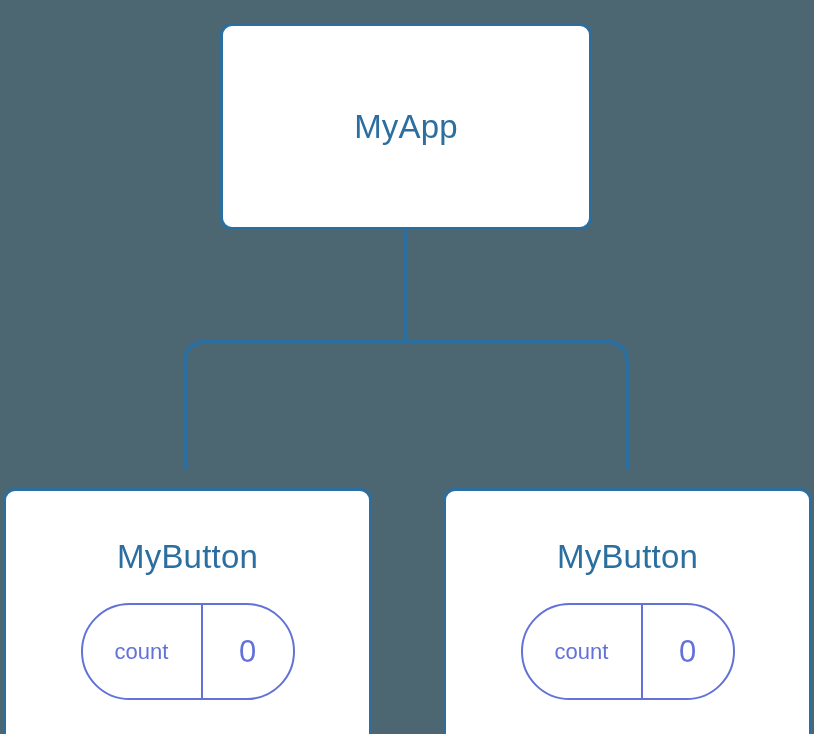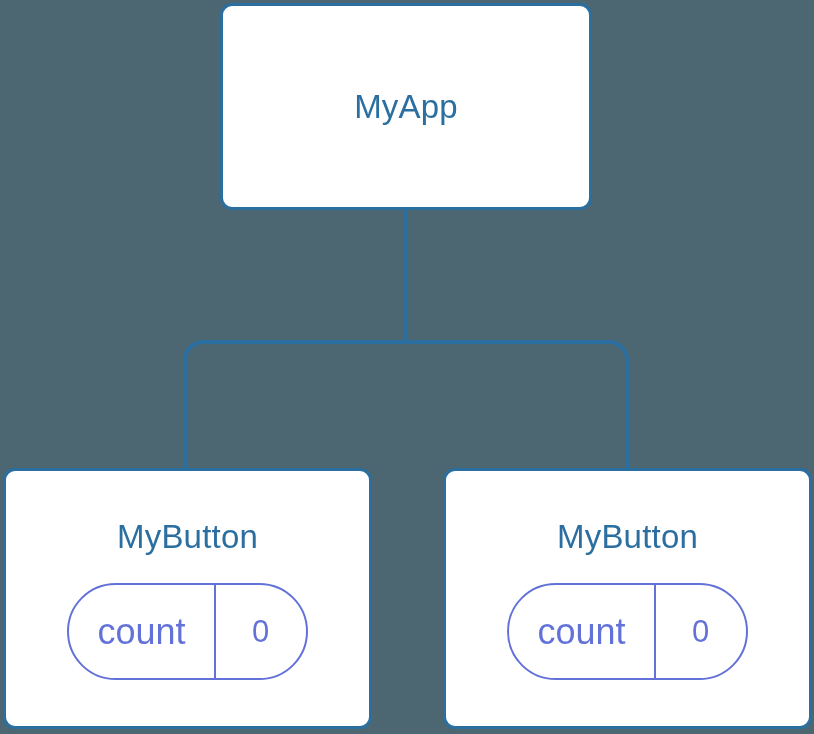--- a/index.html
+++ b/index.html
@@ -30,20 +30,21 @@
   }
   .node {
     position: absolute;
     background: #ffffff;
     border: 3px solid #2b6ea0;
     border-radius: 12px;
     box-sizing: border-box;
     display: flex;
     flex-direction: column;
     align-items: center;
+    margin-top: 20px;
   }
   .node-root {
     left: 220px;
     top: 3px;
     width: 372px;
     height: 207px;
     justify-content: center;
   }
   .node-leaf-left {
     left: 3px;
@@ -80,21 +81,21 @@
     background: transparent;
   }
   .pill-key {
     display: flex;
     align-items: center;
     justify-content: center;
     padding: 0 28px;
     min-width: 118px;
     box-sizing: border-box;
     color: #6272d8;
-    font-size: 36px;
+    font-size: 22px;
     line-height: 1;
     white-space: nowrap;
   }
   .pill-divider {
     width: 2px;
     background: #6272d8;
     flex: 0 0 auto;
   }
   .pill-val {
     display: flex;

